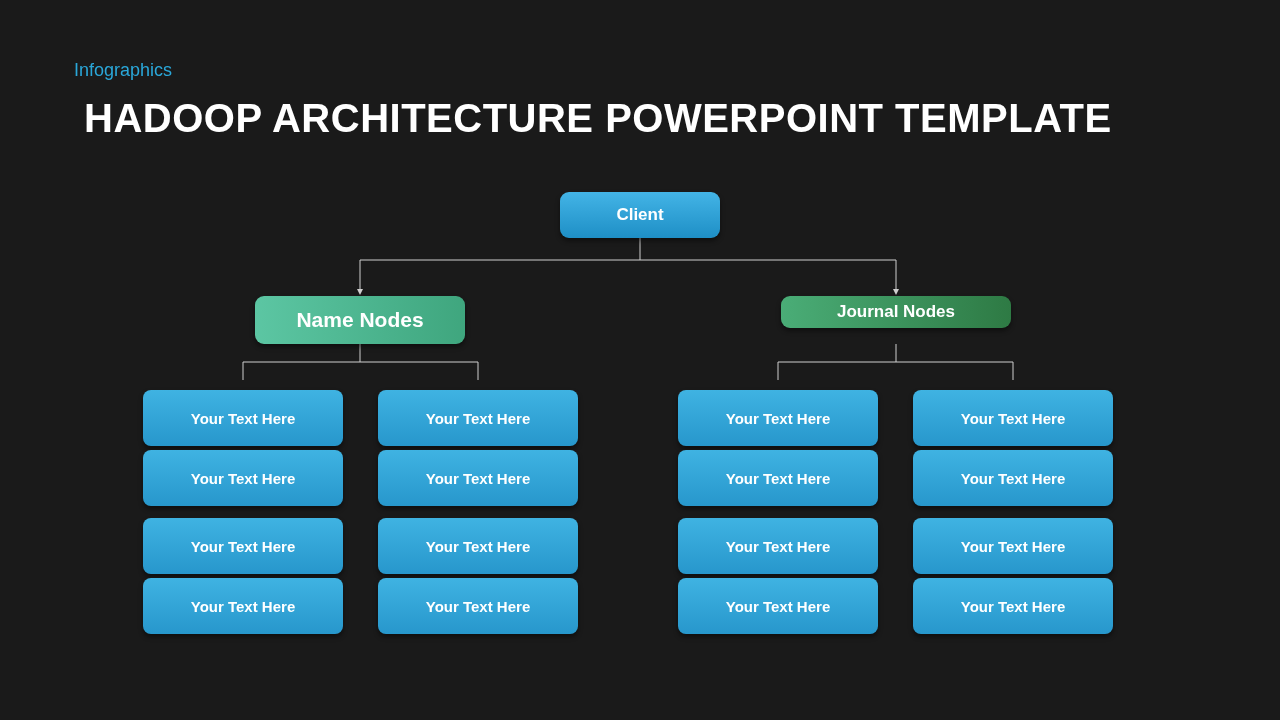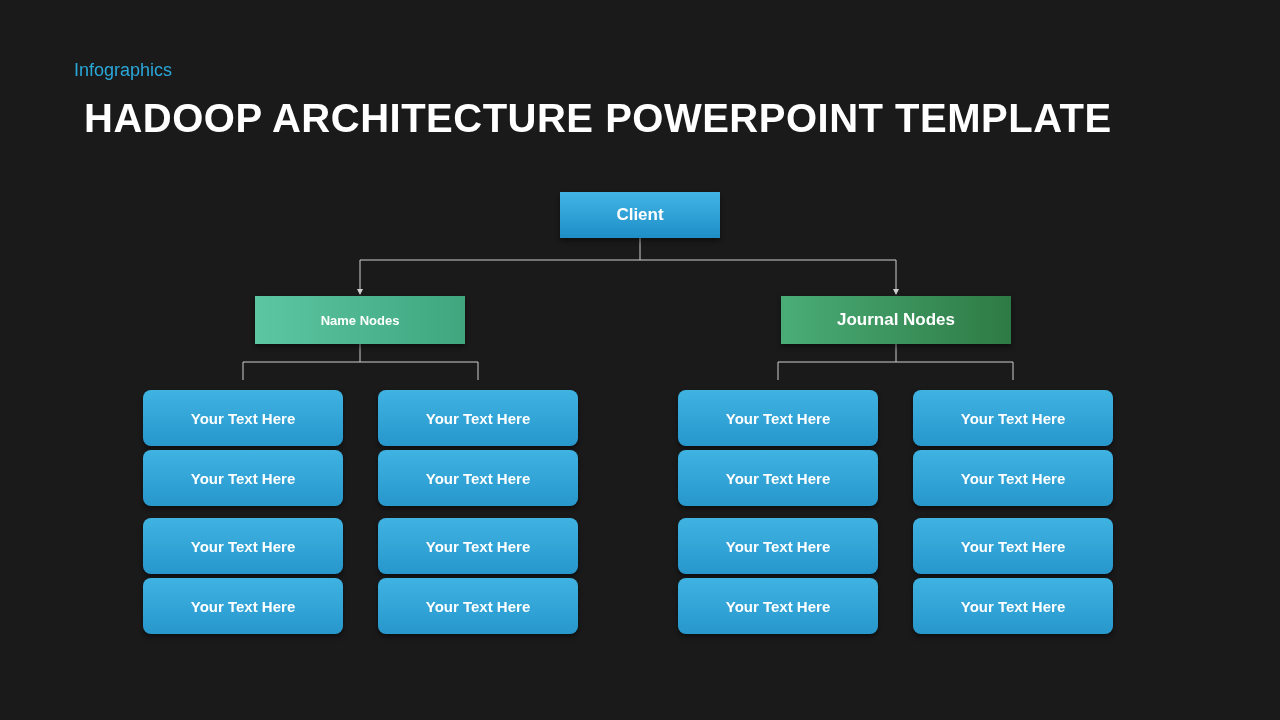--- a/index.html
+++ b/index.html
@@ -42,44 +42,44 @@
     top: 0;
     width: 1280px;
     height: 200px;
     pointer-events: none;
   }
   .node {
     position: absolute;
     display: flex;
     align-items: center;
     justify-content: center;
-    border-radius: 0;
+    border-radius: 9px;
     color: #ffffff;
     font-weight: 600;
     box-shadow: 0 3px 5px rgba(0,0,0,0.45);
   }
   .node-client {
     width: 160px;
     height: 46px;
     left: 560px;
     top: 12px;
     background: linear-gradient(to bottom, #43b4e6, #1e8fc6);
     font-size: 17px;
   }
   .node-name {
     width: 210px;
     height: 48px;
     left: 255px;
     top: 116px;
     background: linear-gradient(to right, #5cc6a3, #3fa67e);
-    font-size: 13px;
+    font-size: 21px;
   }
   .node-journal {
     width: 230px;
-    height: 48px;
+    height: 32px;
     left: 781px;
     top: 116px;
     background: linear-gradient(to right, #4aad77, #2e7a44);
     font-size: 17px;
   }
   .leaf {
     position: absolute;
     width: 200px;
     height: 56px;
     border-radius: 8px;

